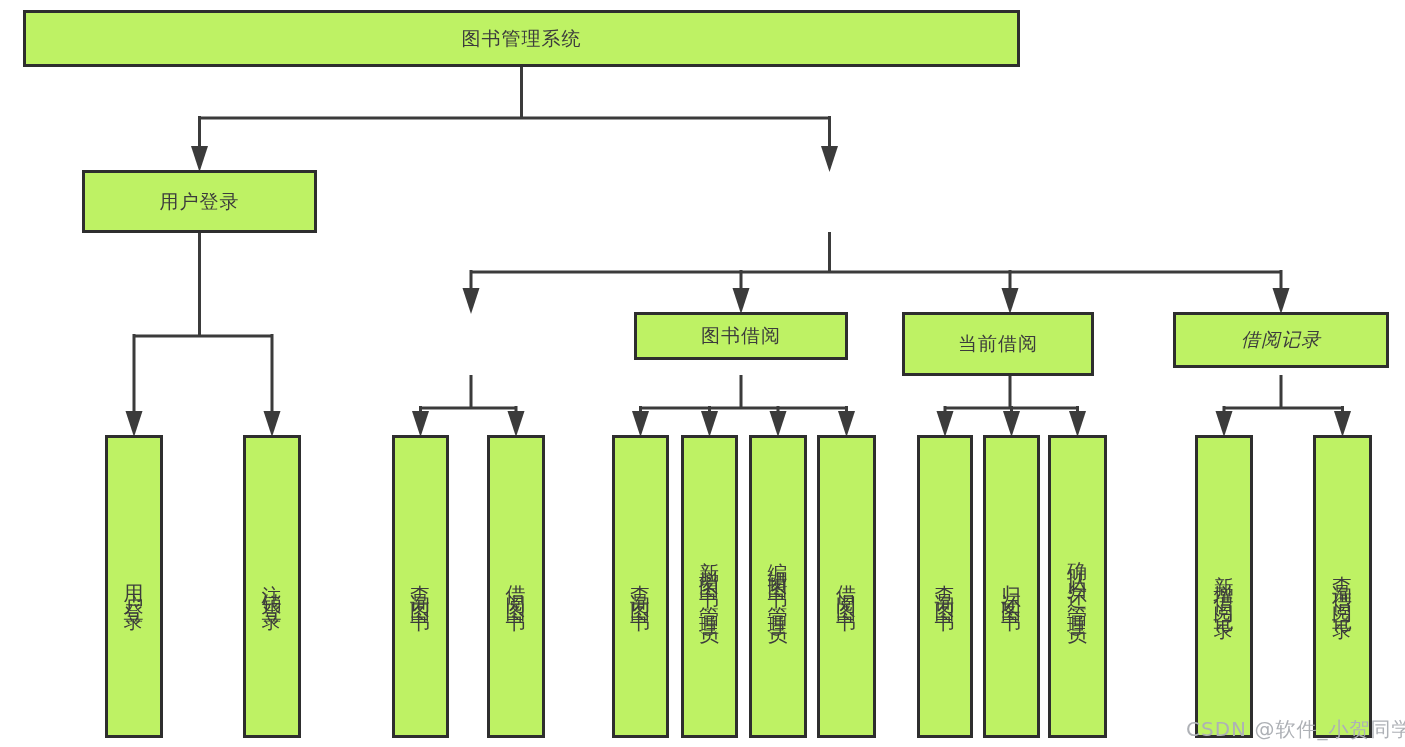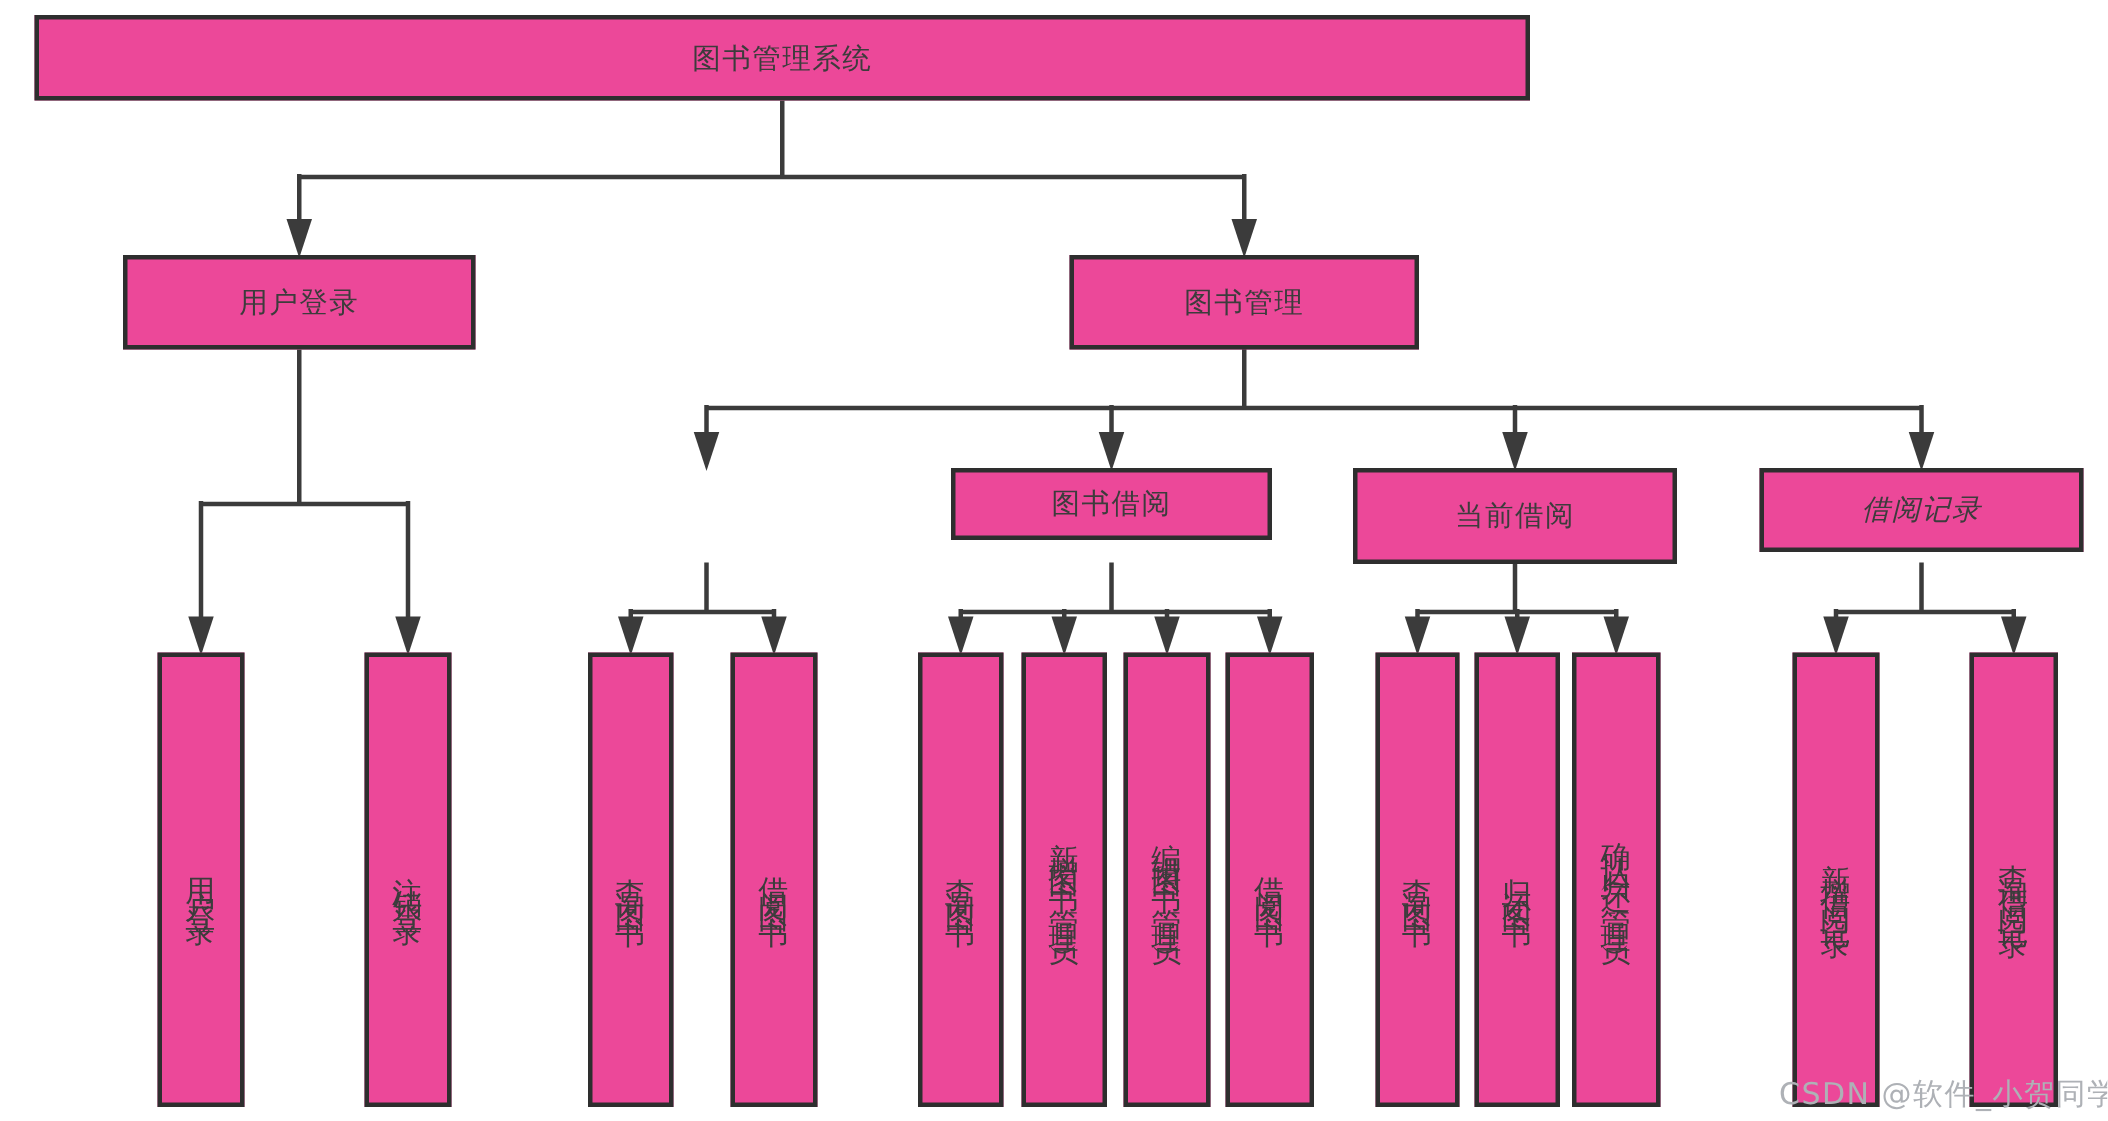--- a/index.html
+++ b/index.html
@@ -13,21 +13,21 @@
     overflow: hidden;
   }
   .connectors {
     position: absolute;
     left: 0; top: 0;
     width: 1405px; height: 747px;
   }
   .node {
     position: absolute;
     border: 3px solid #2e2e2e;
-    background: #ec4899;
+    background: #bef264;
     display: flex;
     align-items: center;
     justify-content: center;
     color: #3c3c3c;
   }
   .node--h .label {
     font-size: 19px;
     letter-spacing: 1px;
     white-space: nowrap;
   }
@@ -93,28 +93,25 @@
     </g>
   </svg>
 
   <div class="node node--h" style="left:23px; top:10px; width:997px; height:57px;">
     <span class="label">图书管理系统</span>
   </div>
 
   <div class="node node--h" style="left:82px; top:170px; width:235px; height:63px;">
     <span class="label">用户登录</span>
   </div>
-  <div class="node node--h" style="left:713px; top:170px; width:233px; height:63px;">
-    <span class="label">图书管理</span>
-  </div>
 
   <div class="node node--h" style="left:634px; top:312px; width:214px; height:48px;">
     <span class="label">图书借阅</span>
   </div>
-  <div class="node node--h" style="left:902px; top:312px; width:216px; height:64px;">
+  <div class="node node--h" style="left:902px; top:312px; width:192px; height:64px;">
     <span class="label">当前借阅</span>
   </div>
   <div class="node node--h" style="left:1173px; top:312px; width:216px; height:56px;font-style:italic;">
     <span class="label">借阅记录</span>
   </div>
 
   <div class="node node--v" style="left:105px; top:435px; width:58px; height:303px;">
     <span class="label">用户登录</span>
   </div>
   <div class="node node--v" style="left:243px; top:435px; width:58px; height:303px;">

